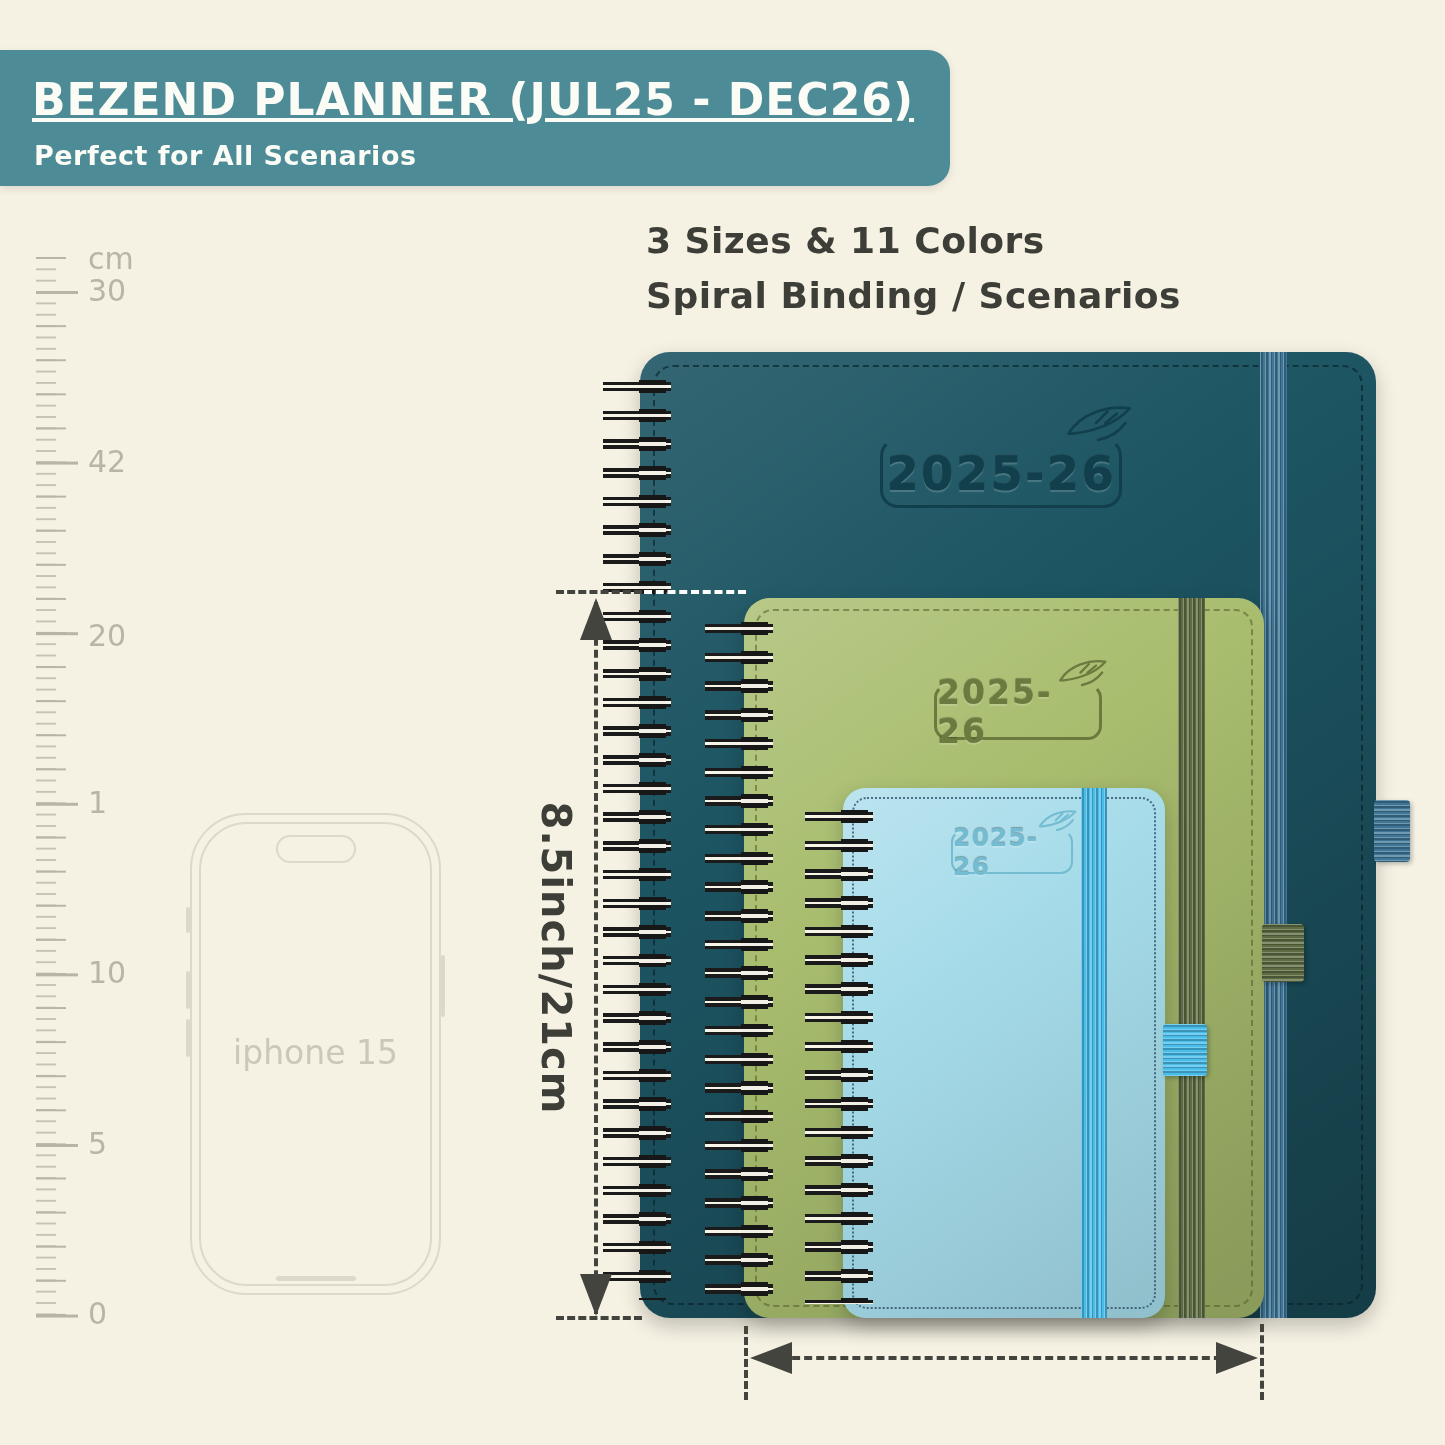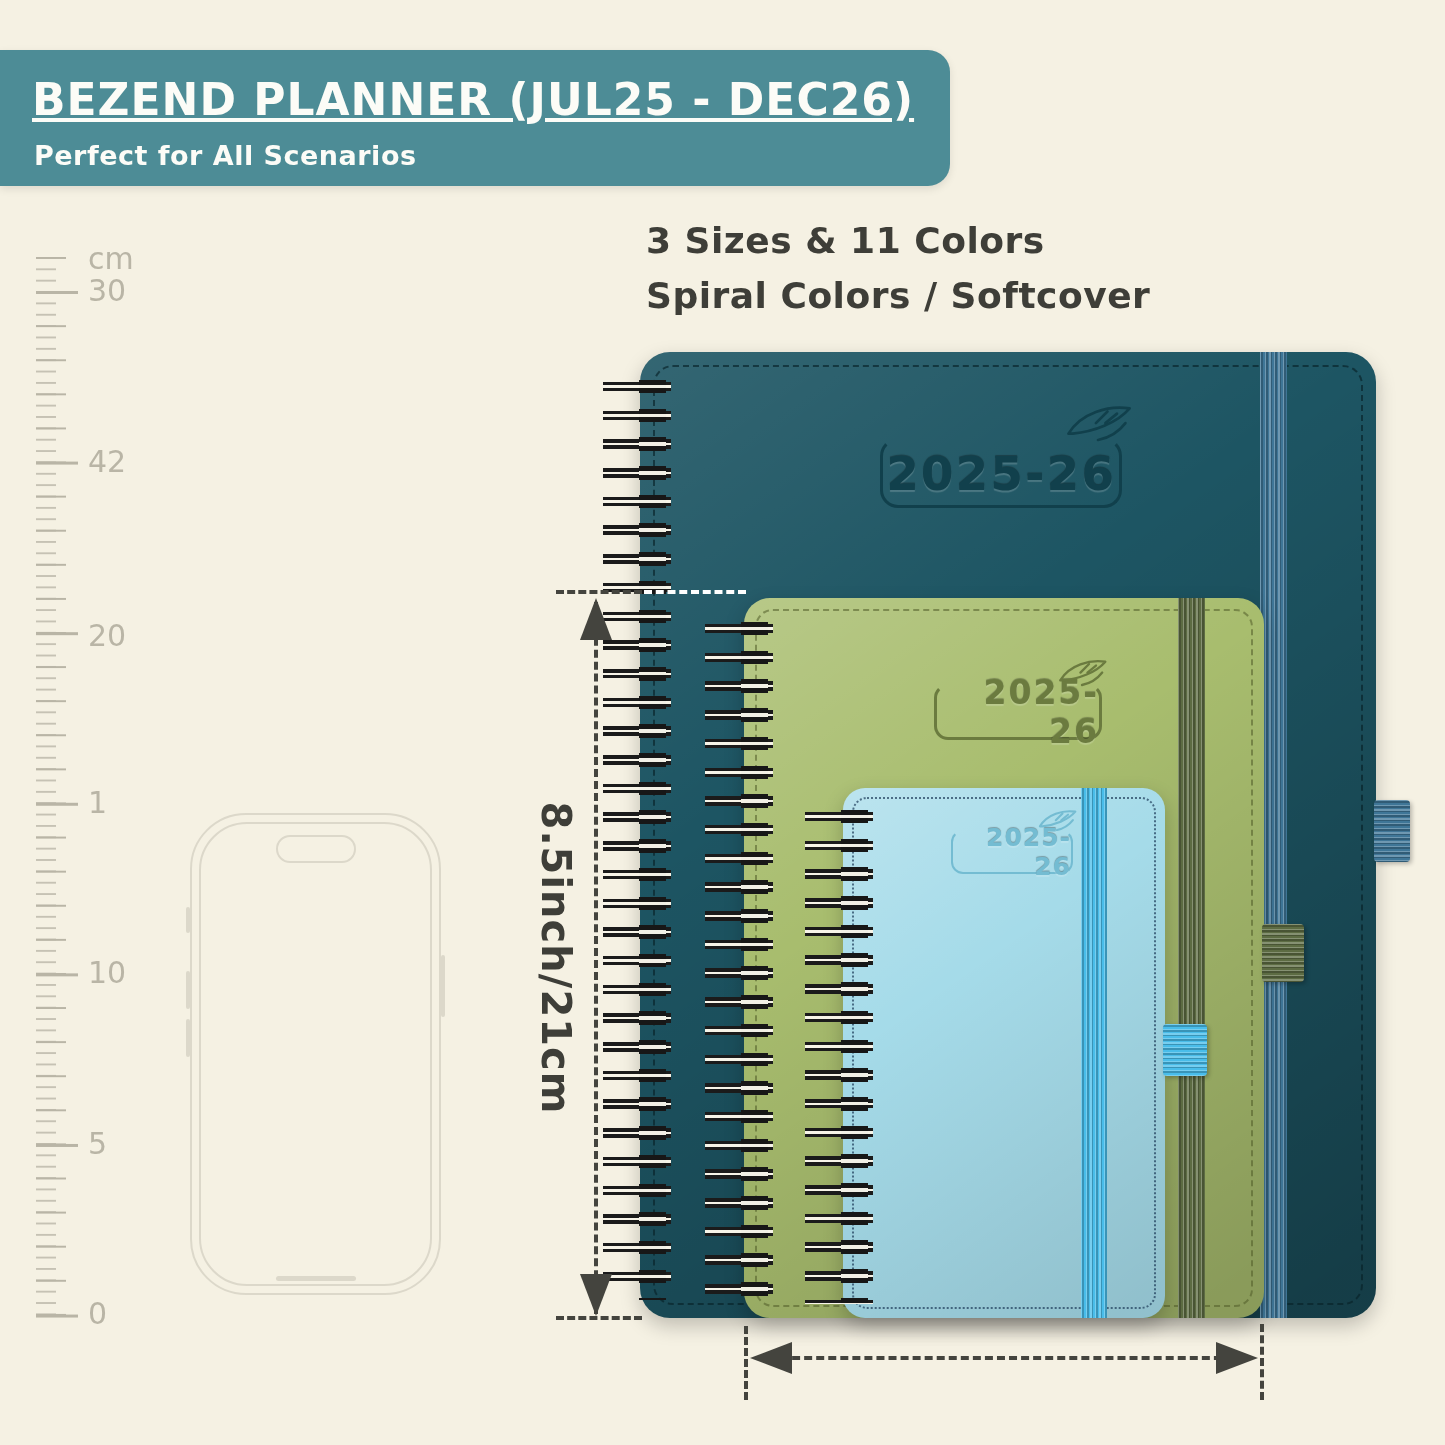--- a/index.html
+++ b/index.html
@@ -56,21 +56,21 @@
     background-image:repeating-linear-gradient(to right, rgba(255,255,255,.25) 0 1.5px, rgba(0,0,0,.22) 1.5px 3px, transparent 3px 4.6px);}
   .penloop{position:absolute;border-radius:4px;
     background-image:repeating-linear-gradient(to bottom, rgba(255,255,255,.25) 0 1.5px, rgba(0,0,0,.22) 1.5px 3px, transparent 3px 4.6px);
     box-shadow:2px 2px 4px rgba(0,0,0,.25);}
   .spiral{position:absolute;
     background-image:repeating-linear-gradient(to bottom, transparent 0 8px, #1b1b1b 8px 11.5px, #f7f4e8 11.5px 14px, #1b1b1b 14px 17.5px, transparent 17.5px 28.7px);}
   .spiral .clips{position:absolute;left:36px;top:0;bottom:0;width:27px;
     background-image:
       repeating-linear-gradient(to bottom, transparent 0 11px, #f2f0e6 11px 14.5px, transparent 14.5px 28.7px),
       repeating-linear-gradient(to bottom, transparent 0 6px, #171717 6px 19.5px, transparent 19.5px 28.7px);}
-  .emboss{position:absolute;text-align:right;}
+  .emboss{position:absolute;}
   .bracket{border-style:solid;border-top-color:transparent !important;display:flex;
     align-items:center;justify-content:center;}
   .year{font-weight:bold;letter-spacing:2px;
     text-shadow:0 -1px 1px rgba(0,0,0,.30), 0 1.5px 1px rgba(255,255,255,.18);}
   .feather{position:absolute;fill:none;stroke:currentColor;stroke-linecap:round;stroke-linejoin:round;}
 
   
   .teal .cover{left:640px;top:352px;width:736px;height:966px;border-radius:30px;
     background-color:var(--teal-cover,#1d5563);
     background-image:linear-gradient(145deg, rgba(255,255,255,.10), rgba(255,255,255,0) 35%, rgba(0,0,0,.28) 95%);}
@@ -132,38 +132,39 @@
 
 <div id="canvas">
 
   <div class="banner">
     <div class="title">BEZEND PLANNER (JUL25 - DEC26)</div>
     <div class="subtitle">Perfect for All Scenarios</div>
   </div>
 
   <div class="features">
     <div class="f1">3 Sizes &amp; 11 Colors</div>
-    <div class="f2">Spiral Colors / Softcover</div>
+    <div class="f2">Spiral Binding / Scenarios</div>
   </div>
 
   <div class="ruler">
     <div class="ticks"></div>
     <span class="lbl" style="top:-7px">cm</span>
     <span class="lbl" style="top:25px">30</span>
     <span class="lbl" style="top:196px">42</span>
     <span class="lbl" style="top:370px">20</span>
     <span class="lbl" style="top:537px">1</span>
     <span class="lbl" style="top:707px">10</span>
     <span class="lbl" style="top:878px">5</span>
     <span class="lbl" style="top:1048px">0</span>
   </div>
 
   <div class="phone">
     <div class="screen"></div>
     <div class="island"></div>
+    <div class="plabel">iphone 15</div>
     <div class="homebar"></div>
     <div class="btn b1"></div>
     <div class="btn b2"></div>
     <div class="btn b3"></div>
     <div class="btn b4"></div>
   </div>
 
   <div class="planner teal">
     <div class="cover">
       <div class="stitch"></div>

